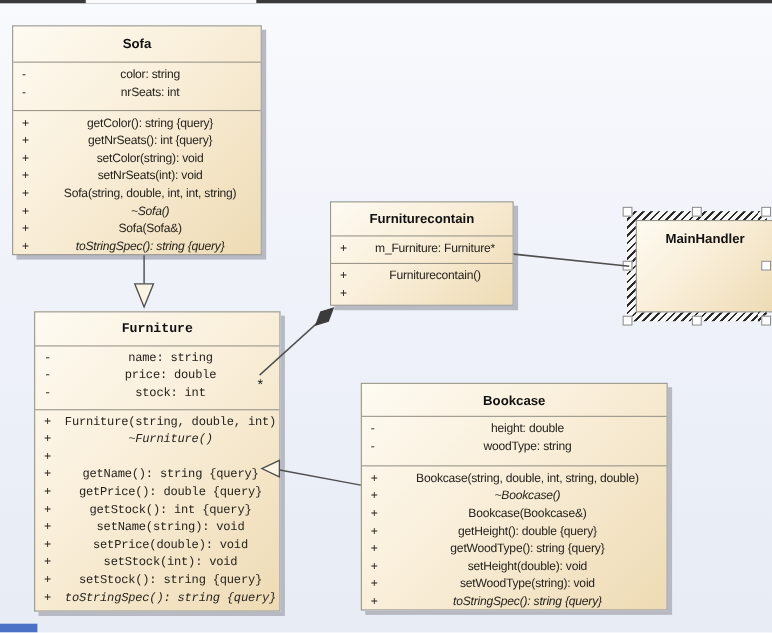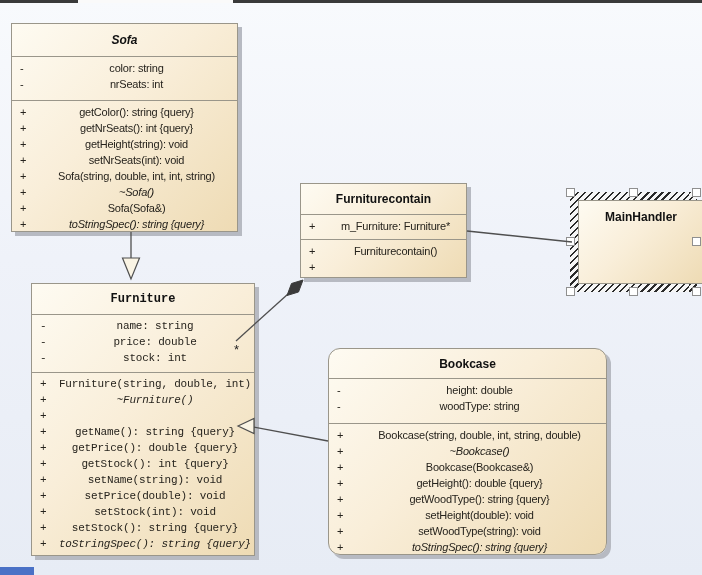--- a/index.html
+++ b/index.html
@@ -70,21 +70,21 @@
 </style>
 </head>
 <body>
 
 <div id="canvas">
 
   <div class="top-bar"></div>
   <div class="top-bar-light"></div>
 
   <div class="uml-class" style="left:11px; top:23px; width:227px; height:209px;">
-    <div class="uml-title" style="height:32px;font-style:italic;">Sofa</div>
+    <div class="uml-title" style="height:32px;">Sofa</div>
     <div class="uml-compartment" style="height:44px;">
         <div class="member-row">
           <span class="member-sign">-</span>
           <span class="member-text">color: string</span>
         </div>
         <div class="member-row">
           <span class="member-sign">-</span>
           <span class="member-text">nrSeats: int</span>
         </div>
       </div>
@@ -92,21 +92,21 @@
         <div class="member-row">
           <span class="member-sign">+</span>
           <span class="member-text">getColor(): string {query}</span>
         </div>
         <div class="member-row">
           <span class="member-sign">+</span>
           <span class="member-text">getNrSeats(): int {query}</span>
         </div>
         <div class="member-row">
           <span class="member-sign">+</span>
-          <span class="member-text">getHeight(string): void</span>
+          <span class="member-text">setColor(string): void</span>
         </div>
         <div class="member-row">
           <span class="member-sign">+</span>
           <span class="member-text">setNrSeats(int): void</span>
         </div>
         <div class="member-row">
           <span class="member-sign">+</span>
           <span class="member-text">Sofa(string, double, int, int, string)</span>
         </div>
         <div class="member-row italic">
@@ -217,21 +217,21 @@
           <span class="member-sign">+</span>
           <span class="member-text">setStock(): string {query}</span>
         </div>
         <div class="member-row italic">
           <span class="member-sign">+</span>
           <span class="member-text">toStringSpec(): string {query}</span>
         </div>
       </div>
   </div>
 
-  <div class="uml-class" style="left:328px; top:348px; width:279px; height:207px;border-radius:12px;">
+  <div class="uml-class" style="left:328px; top:348px; width:279px; height:207px;">
     <div class="uml-title" style="height:29px;">Bookcase</div>
     <div class="uml-compartment" style="height:45px;">
         <div class="member-row">
           <span class="member-sign">-</span>
           <span class="member-text">height: double</span>
         </div>
         <div class="member-row">
           <span class="member-sign">-</span>
           <span class="member-text">woodType: string</span>
         </div>

